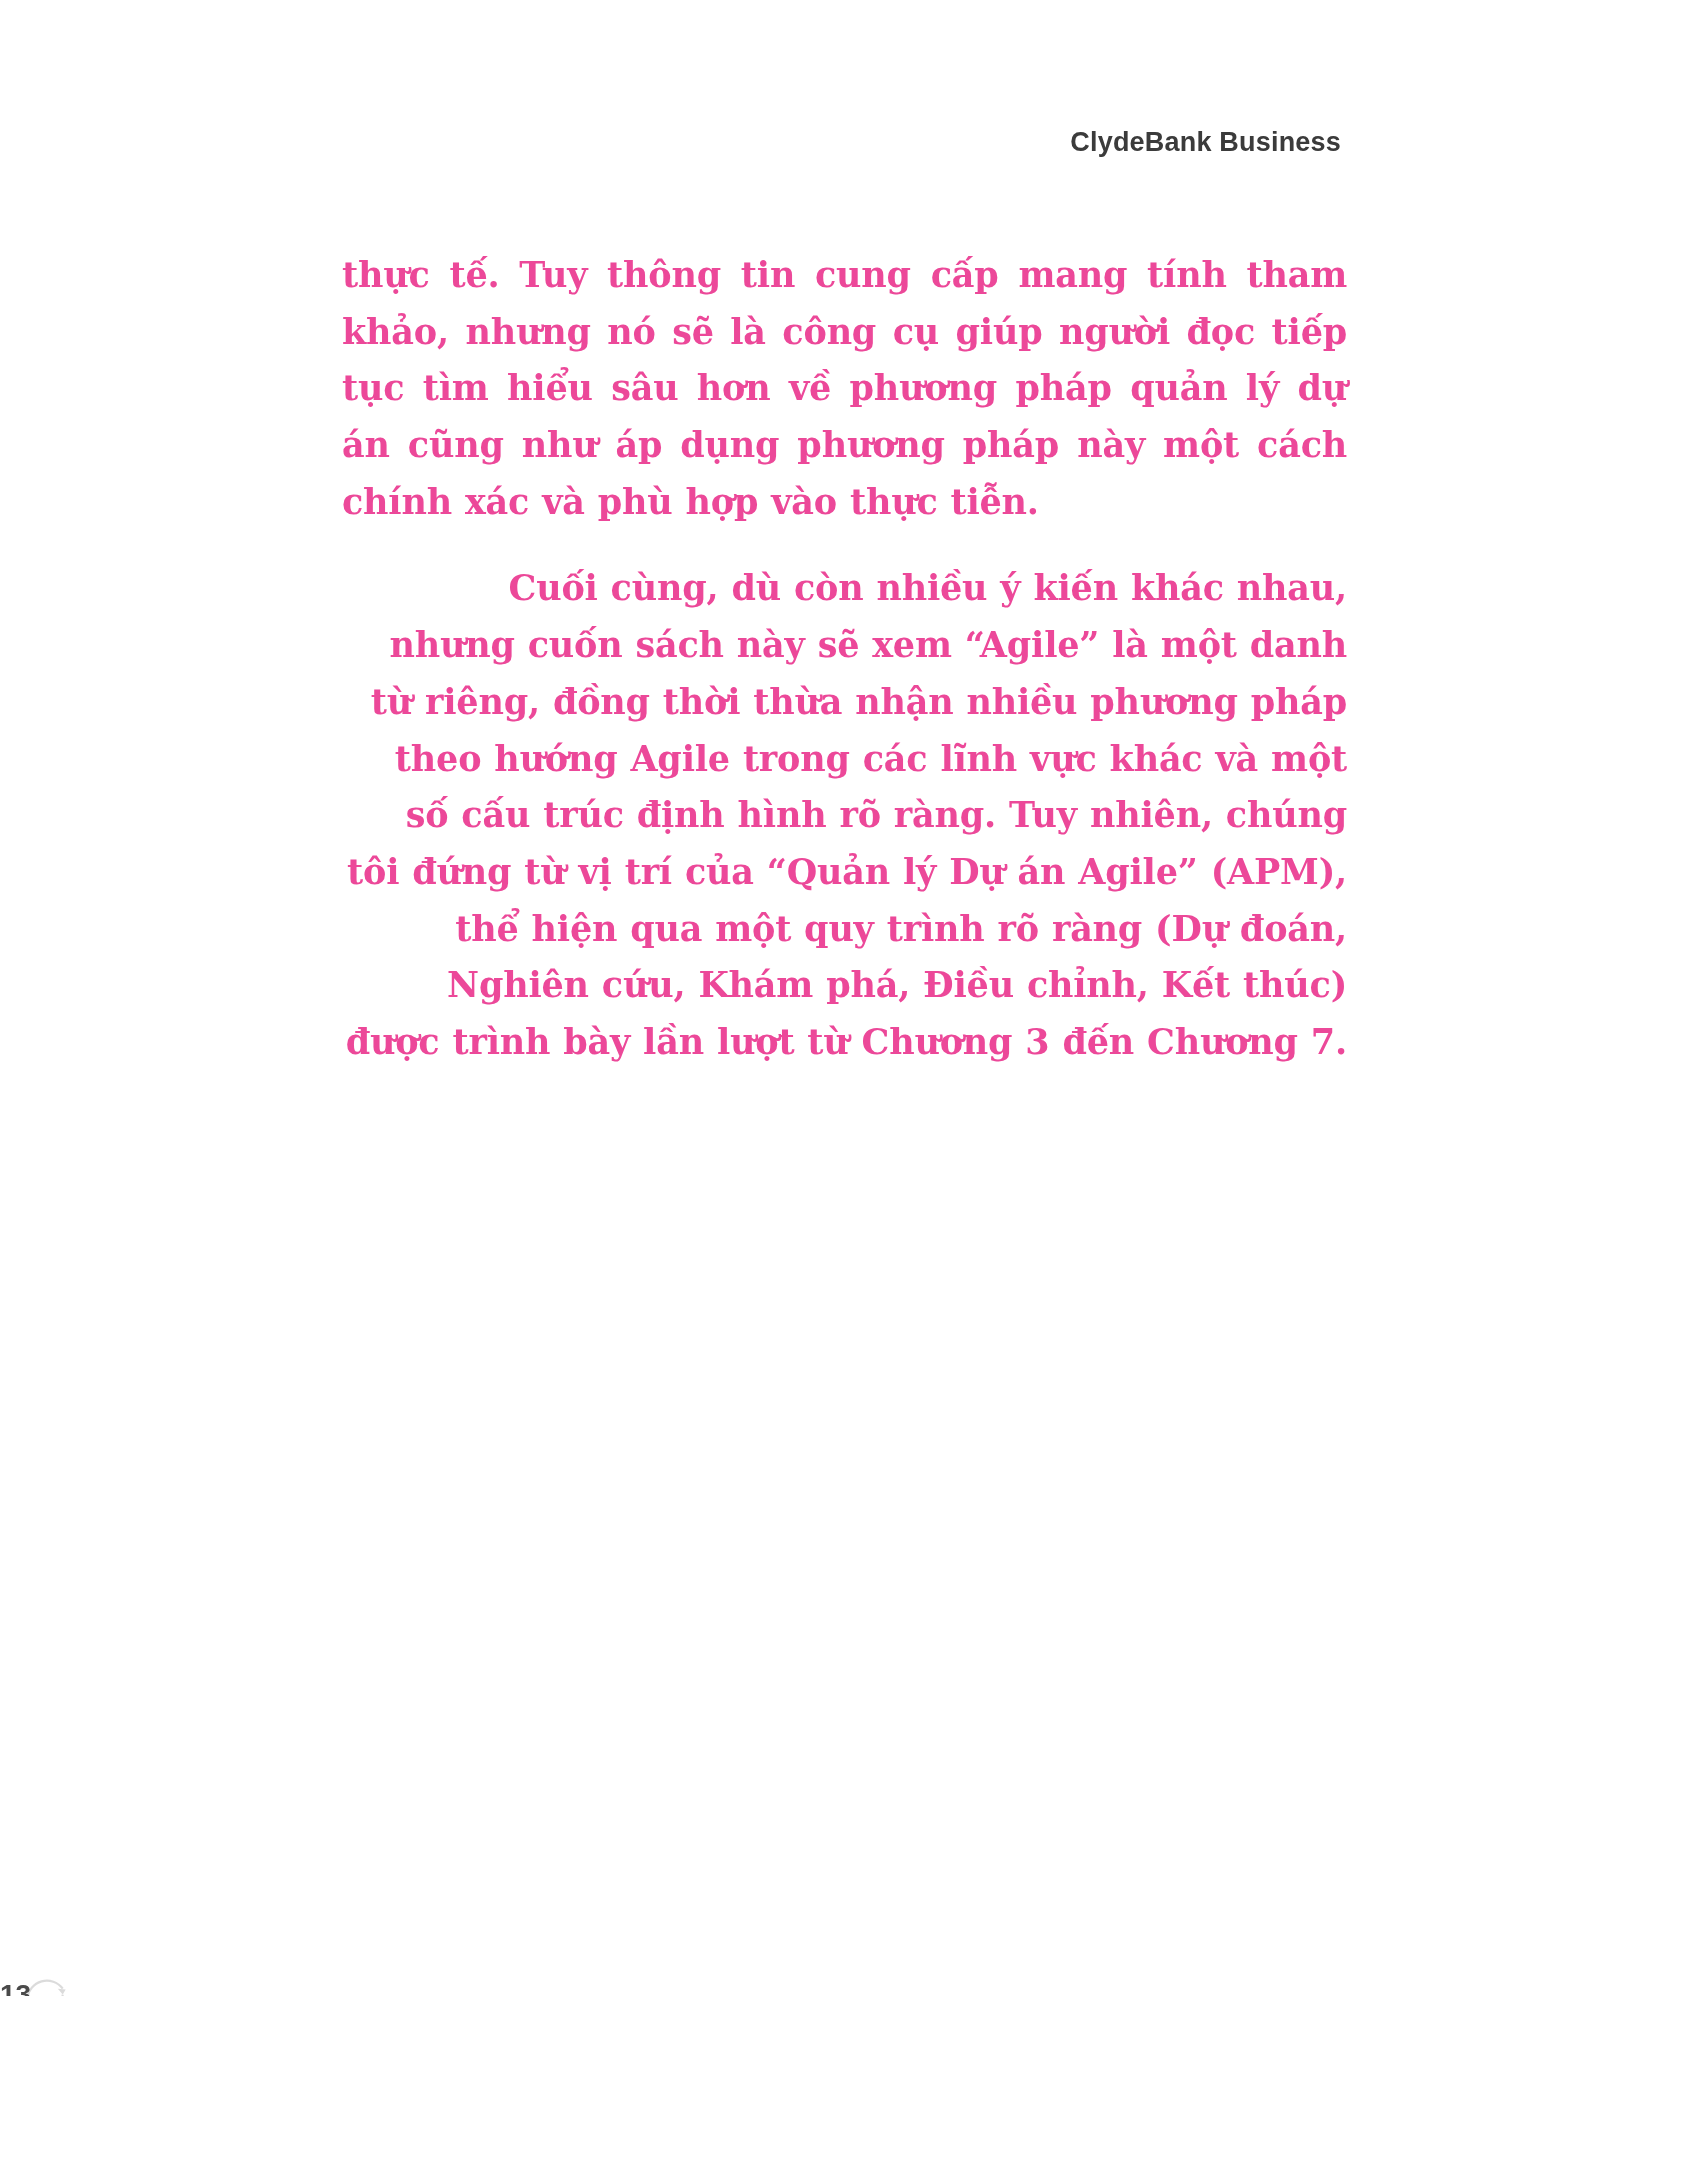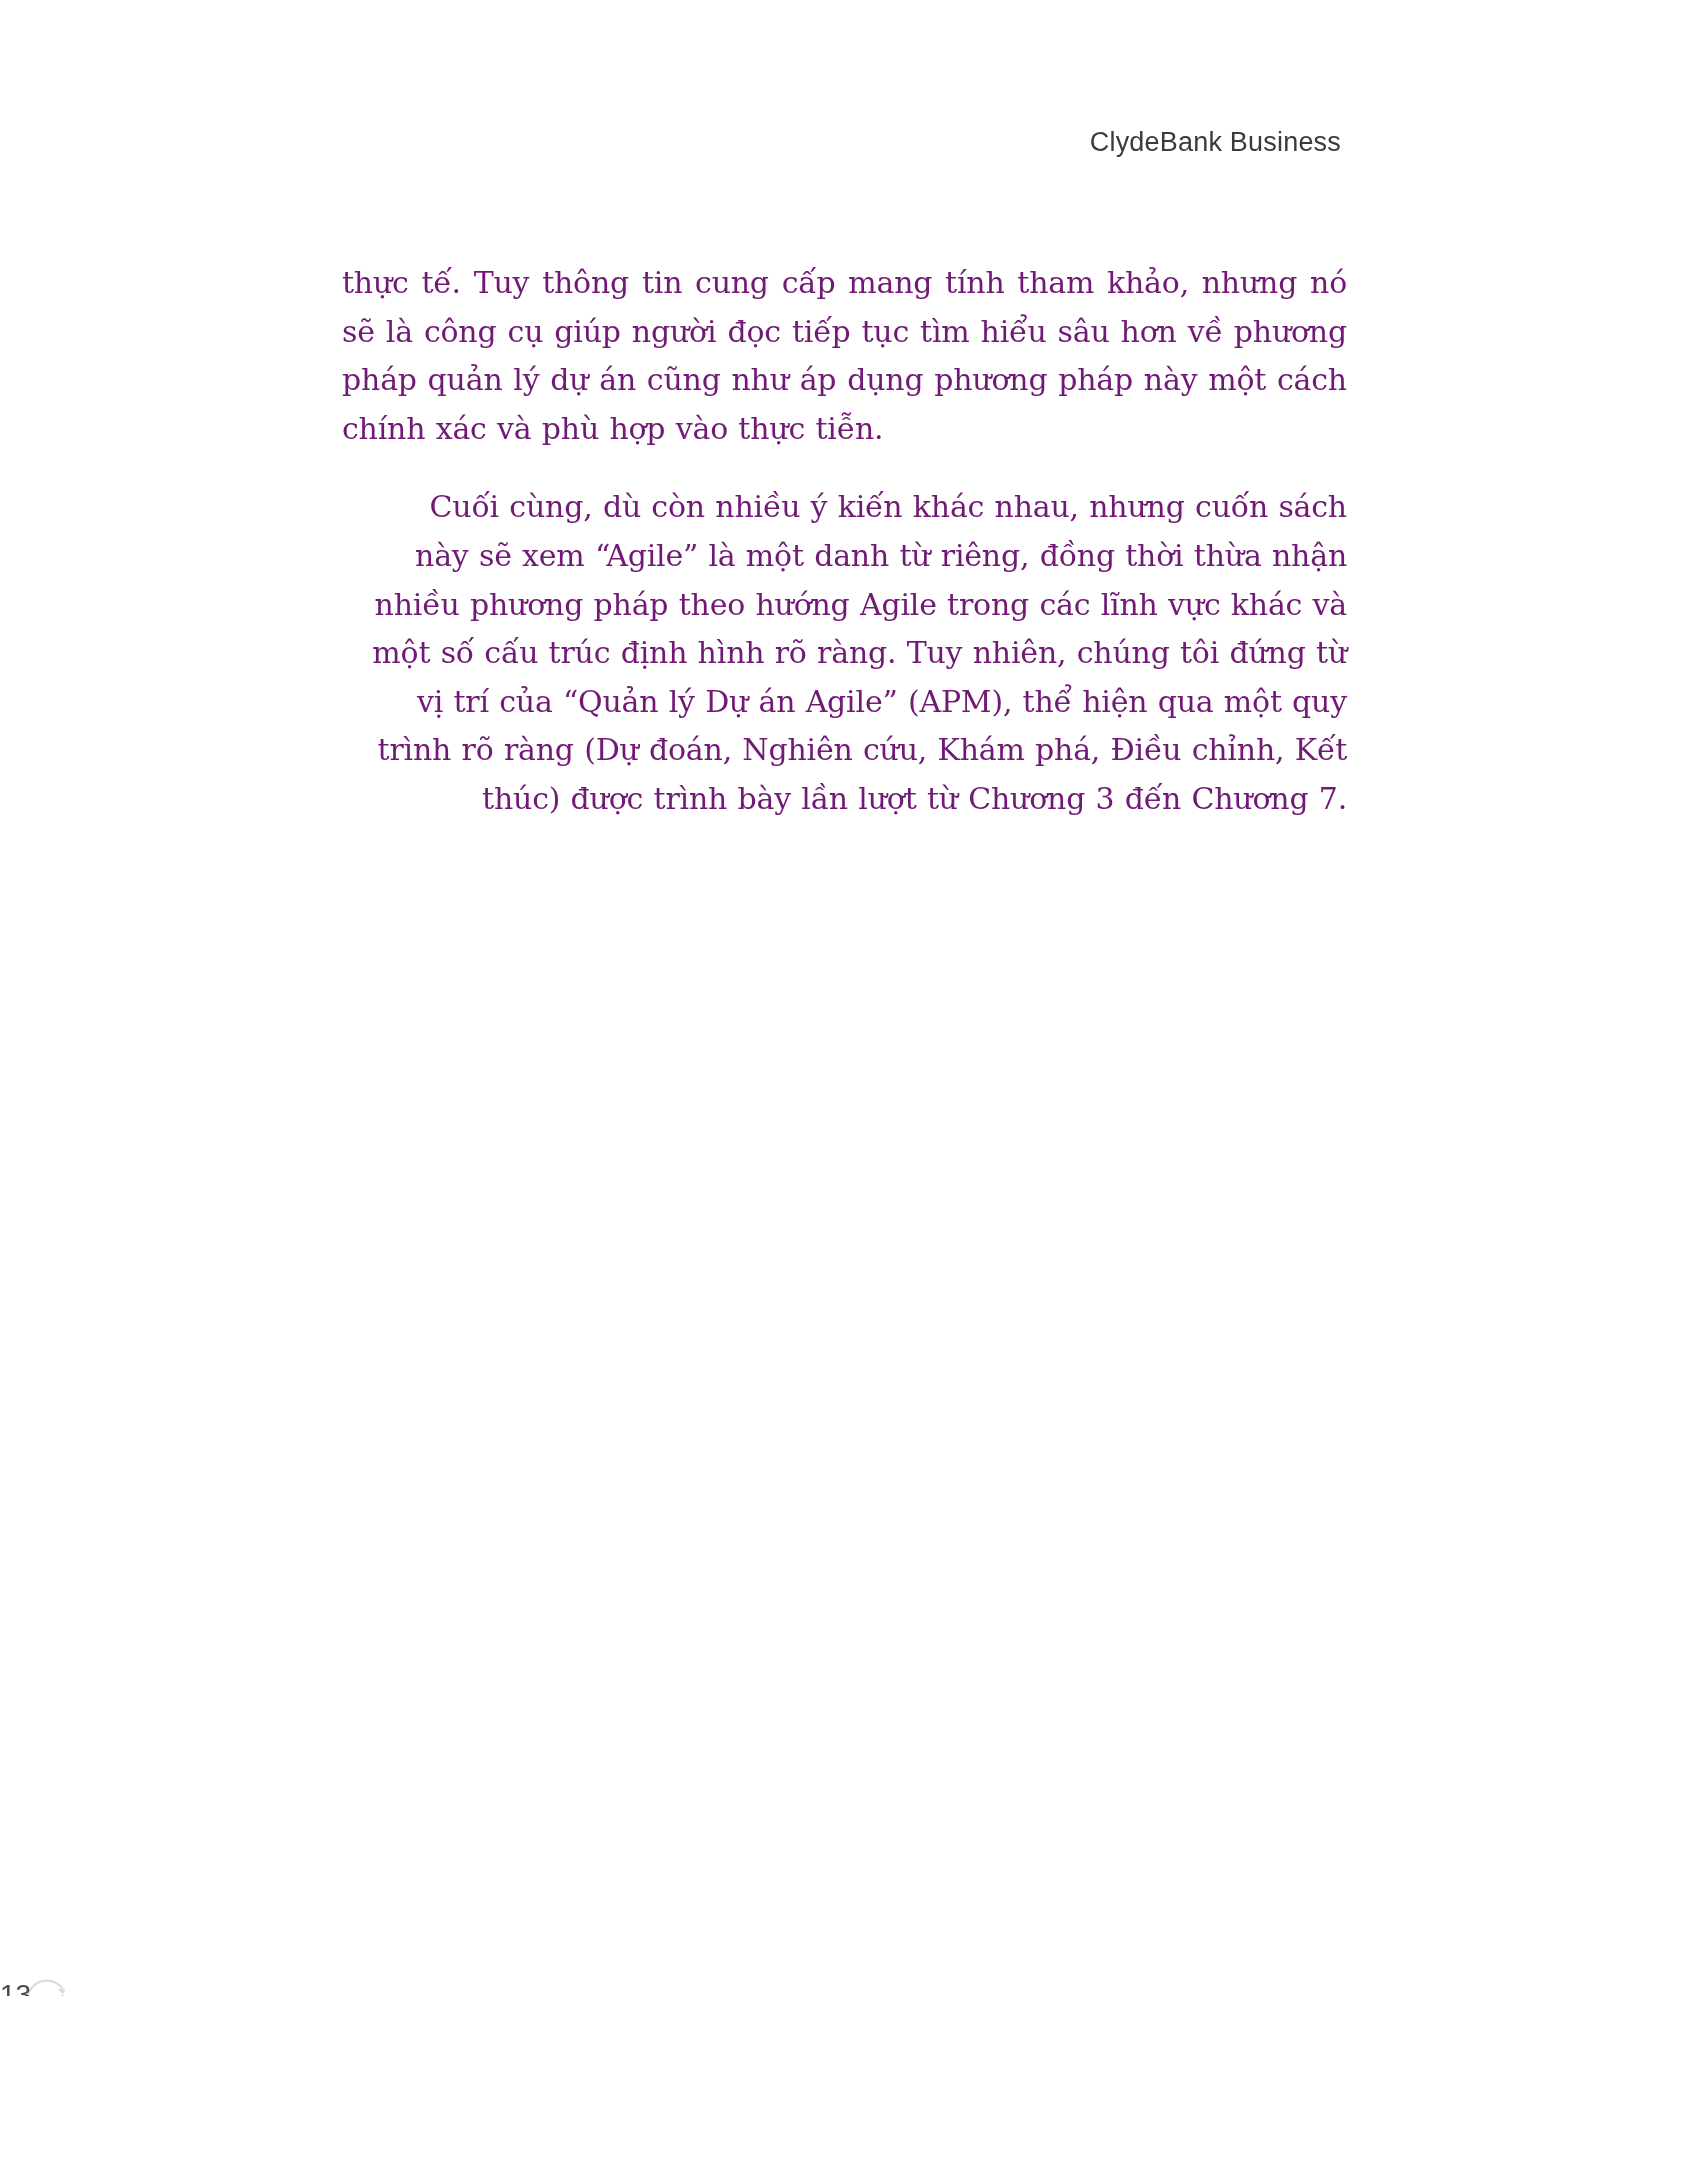--- a/index.html
+++ b/index.html
@@ -7,44 +7,45 @@
     padding: 0;
     background: #ffffff;
   }
   .page {
     position: relative;
     width: 1683px;
     height: 1996px;
     background: #ffffff;
     margin: 0 auto;
     overflow: hidden;
+    font-weight: bold;
   }
   .running-head {
     position: absolute;
     top: 127px;
     right: 342px;
     font-family: "Liberation Sans", sans-serif;
     font-size: 27px;
     color: #3b3b3b;
     letter-spacing: 0.2px;
     white-space: nowrap;
   }
   .body-block {
     position: absolute;
     top: 243px;
     left: 342px;
     width: 1005px;
   }
   .para {
     font-family: "DejaVu Serif", serif;
-    font-size: 30px;
+    font-size: 35px;
     line-height: 1.62;
-    color: #701a75;
+    color: #ec4899;
     text-align: justify;
-    margin: 16px 0 18px 0;
+    margin: 4px 0 18px 0;
     letter-spacing: -0.2px;
     word-spacing: 1px;
   }
   .para.indent {
     text-indent: 57px;
     margin-top: 30px;
   }
   .para:last-child {
     text-align: right;
   }

